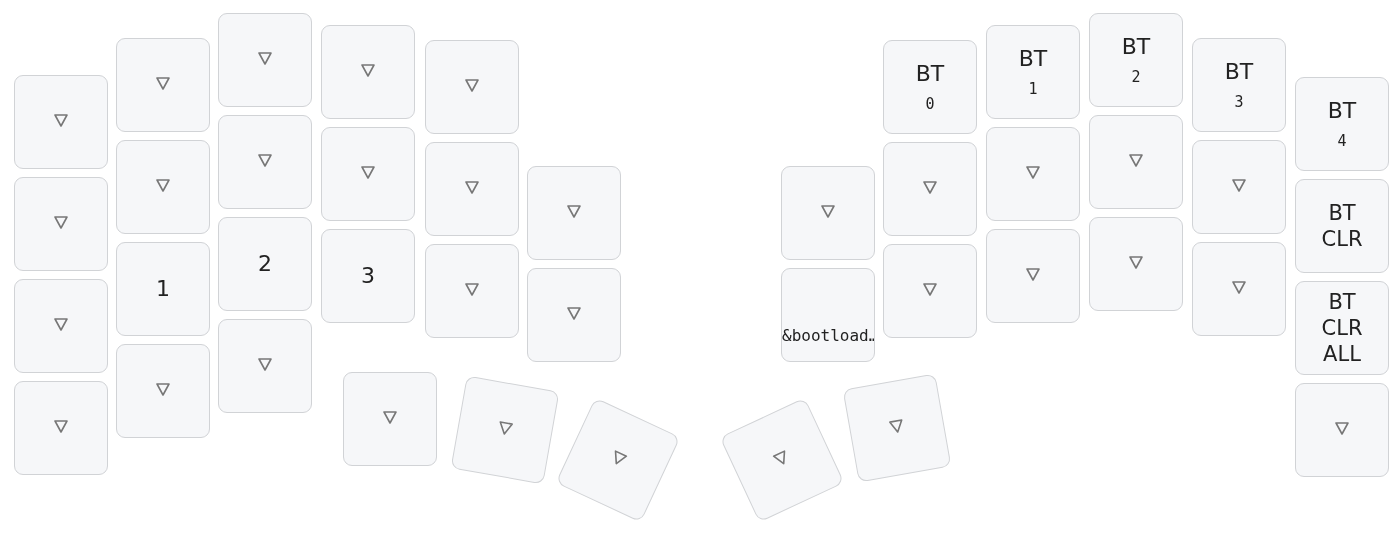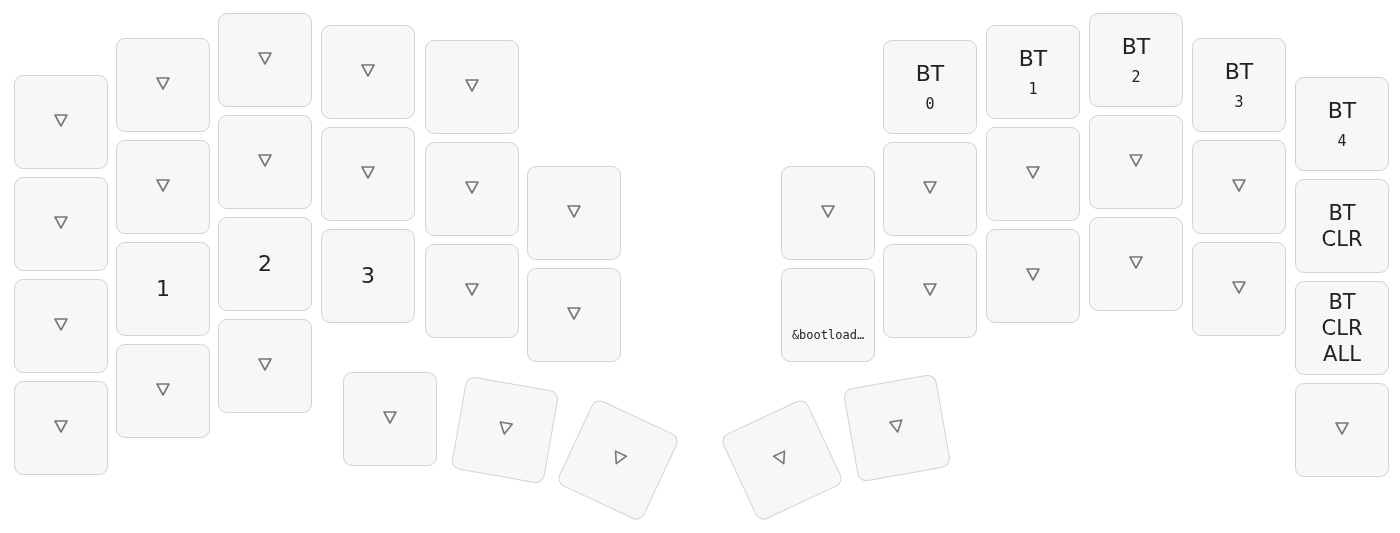--- a/index.html
+++ b/index.html
@@ -1,20 +1,20 @@
 <!DOCTYPE html>
 <html><head>
 <meta charset="utf-8">
 <style>
   html,body{margin:0;padding:0;background:#ffffff;}
   body{width:1400px;height:533px;position:relative;overflow:hidden;font-family:"DejaVu Sans",sans-serif;}
   .key{position:absolute;width:94px;height:94px;box-sizing:border-box;border:1.5px solid #d1d3d6;border-radius:9px;background:#f6f7f9;display:flex;flex-direction:column;align-items:center;justify-content:center;color:#222;cursor:pointer;}
   .lbl{font-size:22px;line-height:26px;text-align:center;}
   .sub{font-family:"DejaVu Sans Mono",monospace;font-size:15px;line-height:18px;margin-top:8px;}
-  .mono-sm{font-family:"DejaVu Sans Mono",monospace;font-size:12px;white-space:nowrap;overflow:hidden;max-width:92px;margin-top:40px;}
+  .mono-sm{font-family:"DejaVu Sans Mono",monospace;font-size:16px;white-space:nowrap;overflow:hidden;max-width:92px;margin-top:40px;}
   .multi{font-size:21px;line-height:26px;text-align:center;}
 </style>
 </head>
 <body>
 
 <div id="board">
     <div class="key" style="left: 14px; top: 75px;">
       <span><svg width="16" height="16" viewBox="0 0 16 16">
           <path d="M2 3 L14 3 L8 14 Z" fill="none" stroke="#777777" stroke-width="1.6" stroke-linejoin="round"></path>
         </svg></span>

